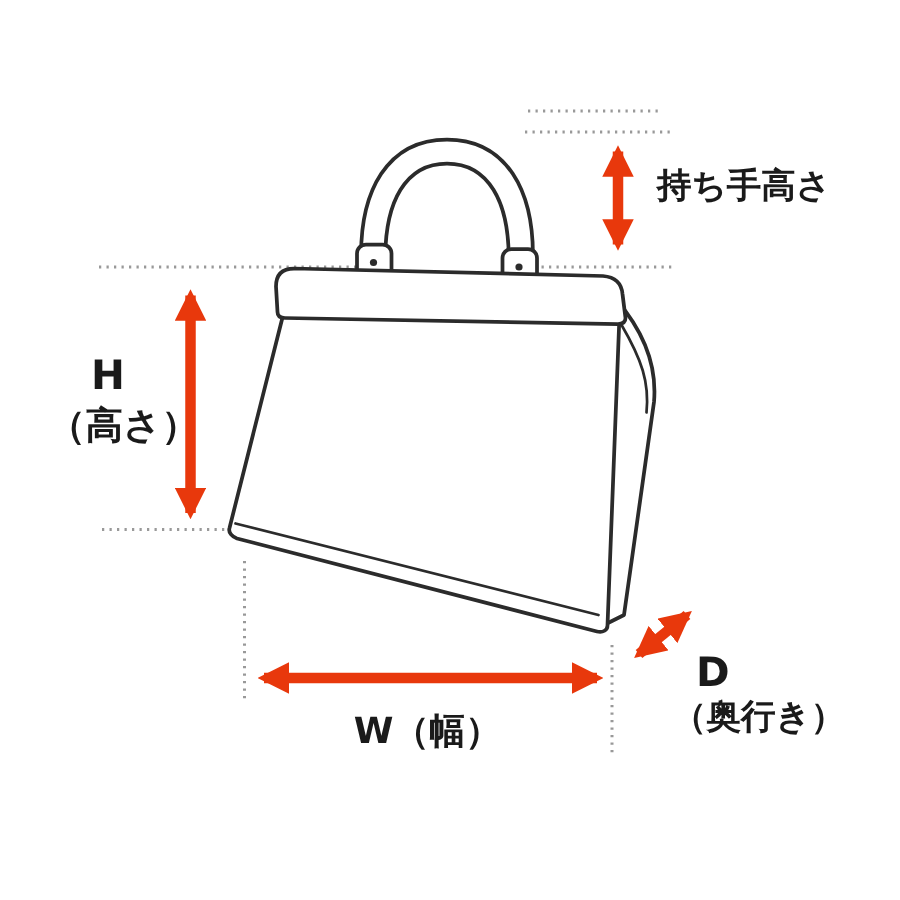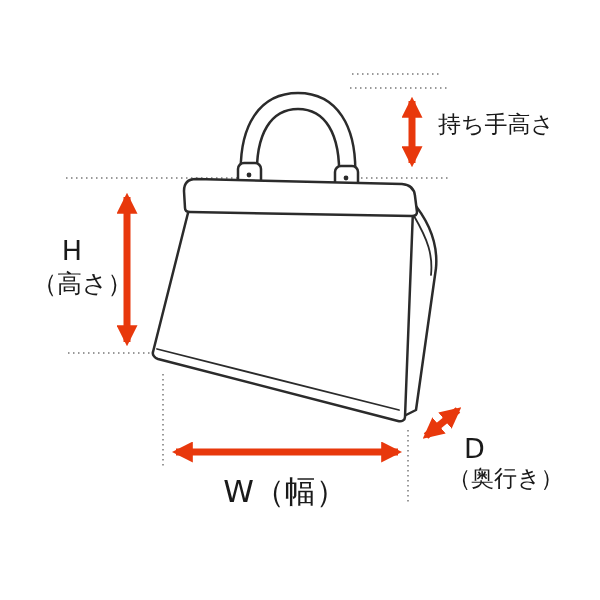--- a/index.html
+++ b/index.html
@@ -18,28 +18,28 @@
     position:relative;
     width:600px;height:600px;
     background:var(--background);
     overflow:hidden;
     margin:0 auto;
   }
   .canvas svg{position:absolute;left:0;top:0;}
   .lbl{
     position:absolute;
     color:var(--text);
-    font-weight:normal;
+    font-weight:bold;
     white-space:nowrap;
     line-height:1.1;
   }
   .lbl-handle-height{left:438px;top:112px;font-size:23px;}
   .lbl-h-letter{left:52px;top:236px;font-size:27px;width:40px;text-align:center;}
   .lbl-h-text{left:20px;top:270px;font-size:25px;margin-left:12px;}
-  .lbl-w{left:200px;top:474px;width:170px;text-align:center;font-size:31px;}
+  .lbl-w{left:200px;top:474px;width:170px;text-align:center;font-size:24px;}
   .lbl-d-letter{left:464px;top:434px;font-size:27px;}
   .lbl-d-text{left:448px;top:466px;font-size:23px;}
 </style>
 </head>
 <body>
 
 <div class="canvas">
 
   <svg width="600" height="600" viewBox="0 0 600 600">
     <defs>

